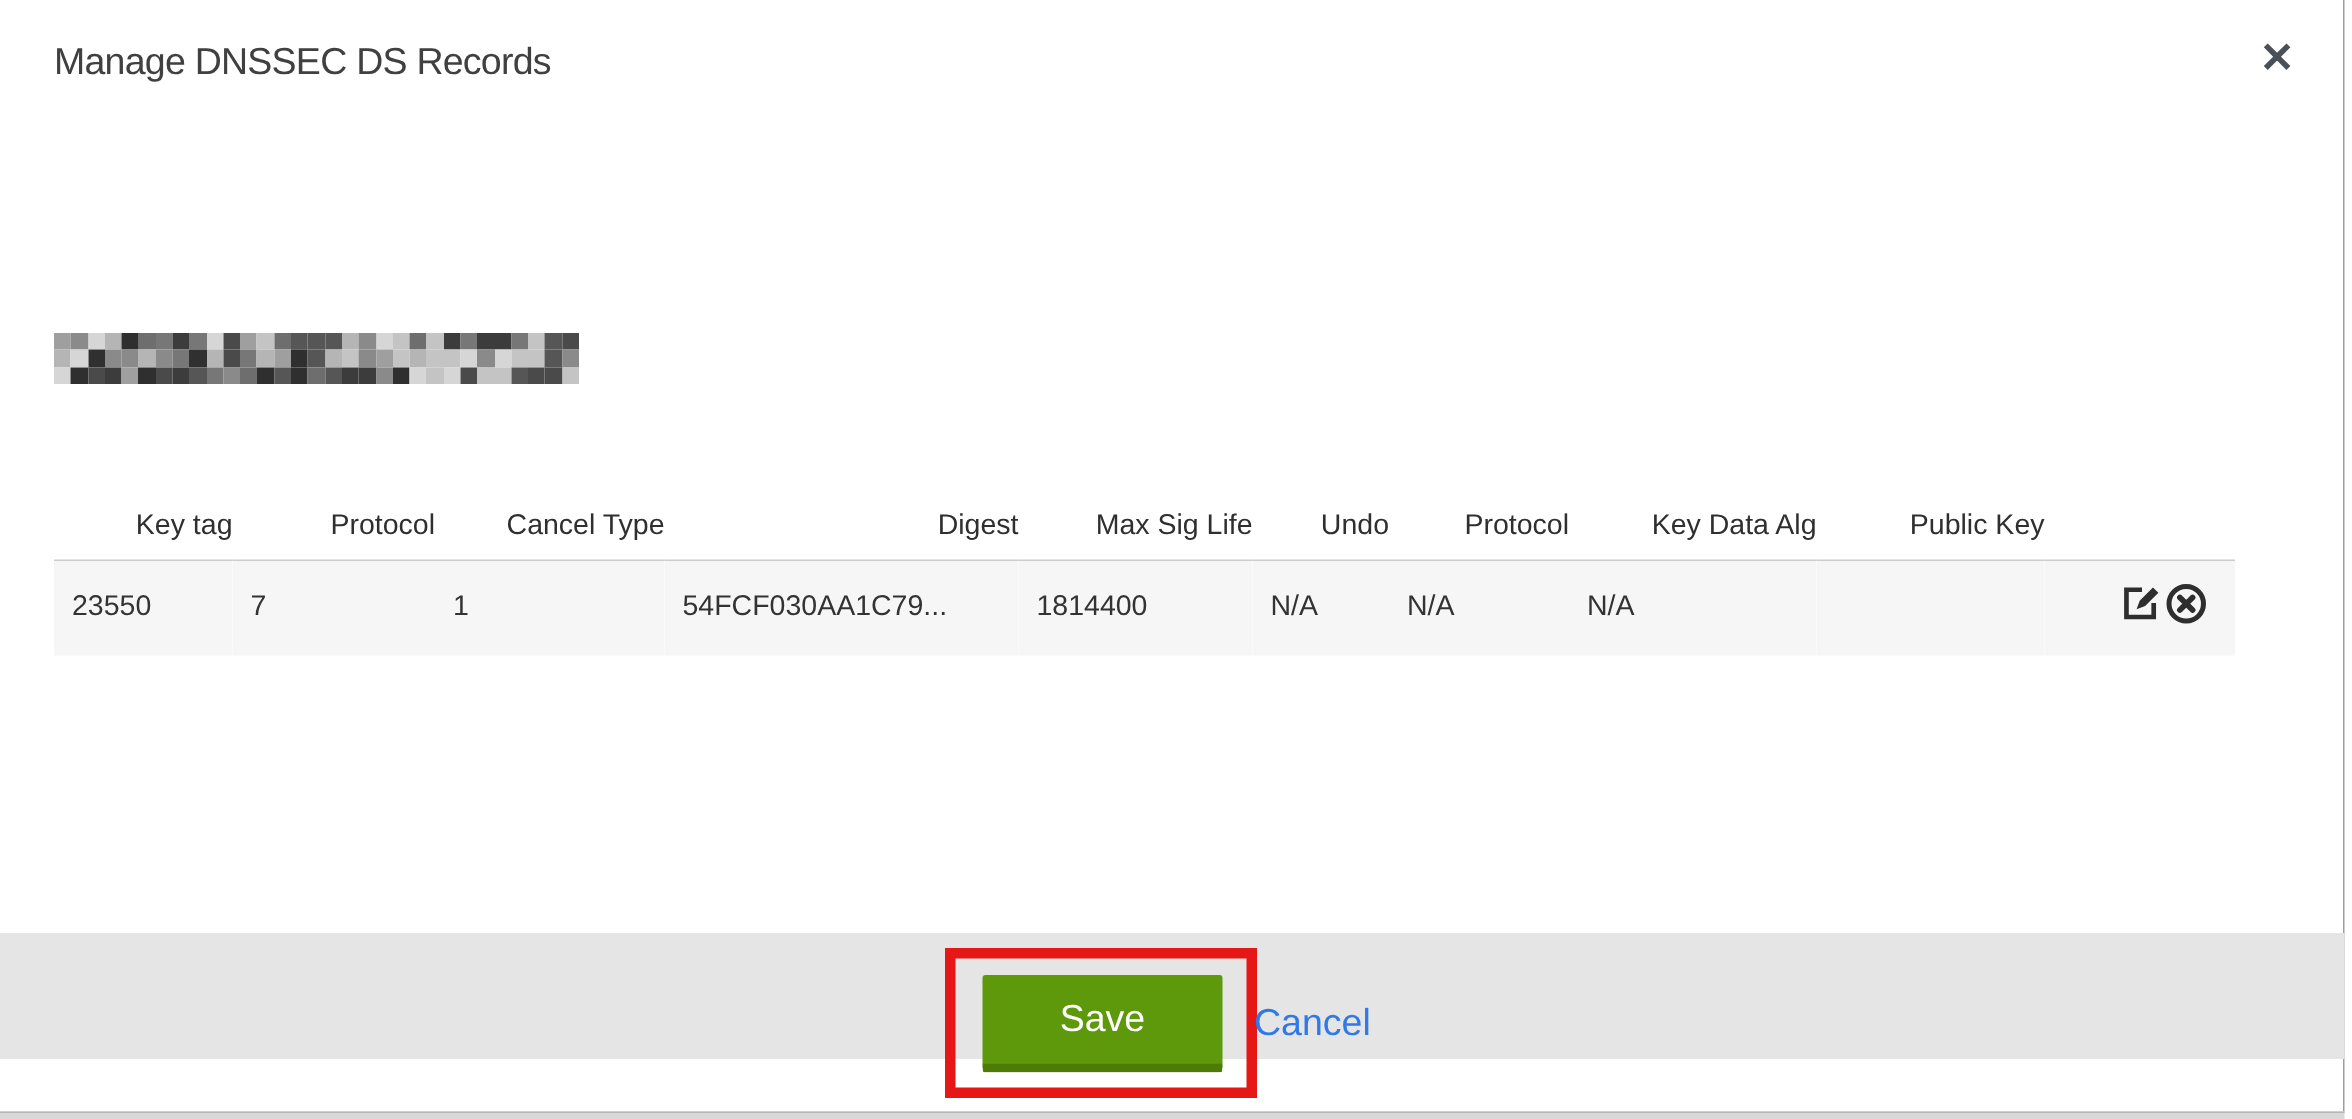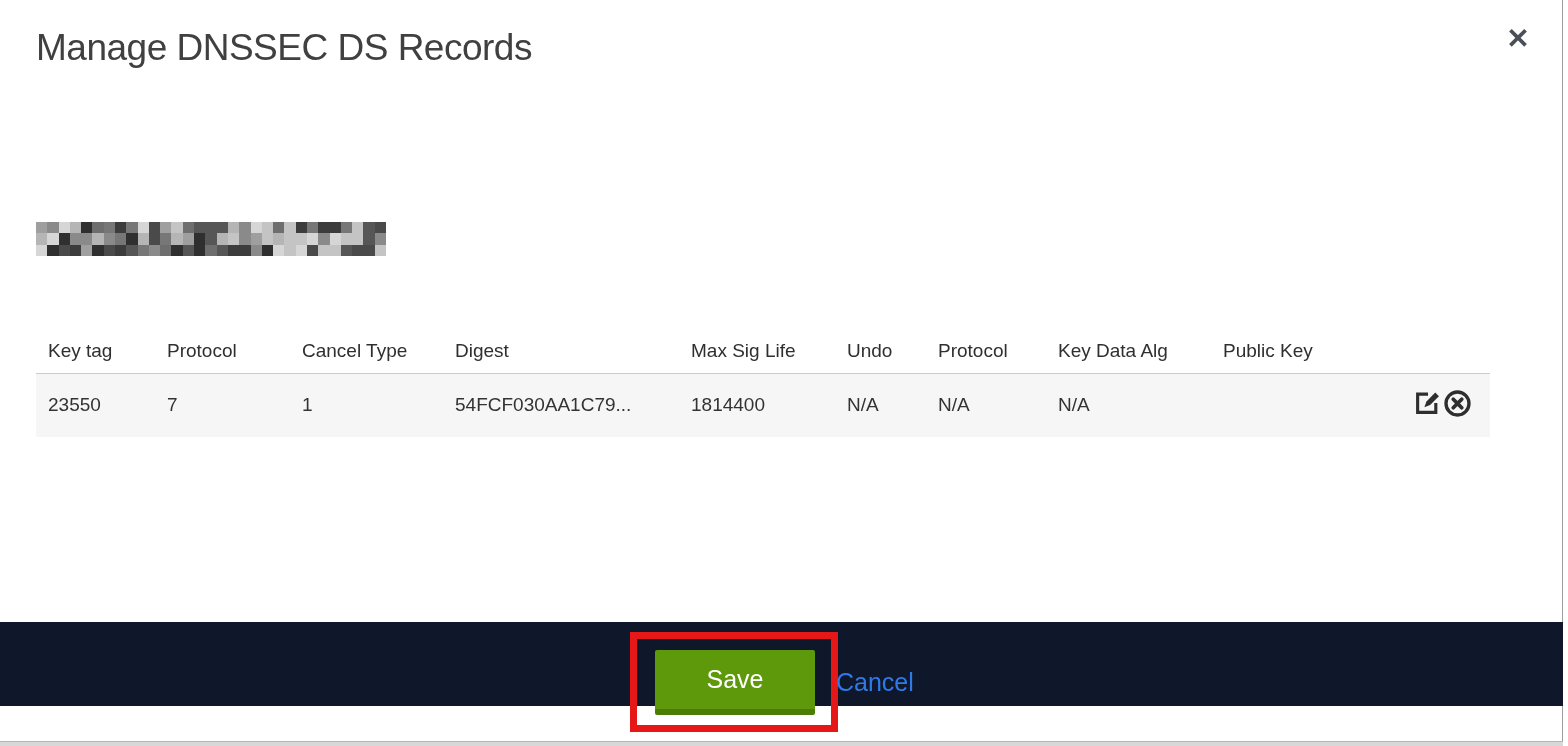--- a/index.html
+++ b/index.html
@@ -11,21 +11,21 @@
     background:#ffffff;
     border-right:1px solid #9d9d9d;
   }
   .page-edge-bottom {
     position:absolute; left:0; top:741px; width:1563px; height:5px;
     background:#d8d8d8; border-top:1px solid #b5b5b5;
   }
 
   .dialog-title {
     position:absolute; left:36px; top:27px;
-    font-size:37px; font-weight:400; color:#404040; letter-spacing:-0.5px;
+    font-size:25px; font-weight:400; color:#404040; letter-spacing:-0.5px;
   }
   .close-btn {
     position:absolute; left:1498px; top:18px; width:40px; height:40px;
     font-size:28px; font-weight:700; color:#4a5058;
     display:flex; align-items:center; justify-content:center;
     cursor:pointer; background:none; border:none;
   }
 
   .redacted {
     position:absolute; left:36px; top:222px; width:350px; height:34px;
@@ -36,21 +36,21 @@
     position:absolute; left:36px; top:286px;
     font-size:21px; color:#2b2b2b;
   }
 
   .ds-table {
     position:absolute; left:36px; top:330px; width:1454px;
     border-collapse:collapse; table-layout:fixed;
     font-size:19px; color:#333333;
   }
   .ds-table th {
-    height:43px; text-align:left; vertical-align:middle;
+    height:43px; text-align:right; vertical-align:middle;
     font-weight:400; color:#2f2f2f; padding-left:12px; white-space:nowrap;
   }
   .ds-table td {
     vertical-align:middle; padding-left:12px; white-space:nowrap;
     overflow:hidden; text-overflow:ellipsis;margin-top:19px;
   }
   tr.row-normal { background:#f6f6f6; height:64px; border-top:1px solid #cccccc; }
   tr.row-deleted { background:#ffffff; height:61px; border-bottom:1px solid #cccccc; }
   tr.row-deleted td.struck { text-decoration:line-through; }
   td.actions-cell { text-align:right; padding-right:18px; }
@@ -59,21 +59,21 @@
   .undo-link { color:#3b78e7; font-size:19px; text-decoration:none; cursor:pointer; }
 
   .add-ds-btn {
     position:absolute; left:36px; top:512px; width:212px; height:43px;
     background:#ffffff; border:2px solid #5e9c10; color:#569712;
     font-size:20px; font-family:"Liberation Sans", sans-serif; cursor:pointer;
   }
 
   .footer {
     position:absolute; left:0; top:622px; width:1563px; height:84px;
-    background:#0f172a;
+    background:#e5e5e5;
   }
   .annotation-box {
     position:absolute; left:630px; top:10px; width:208px; height:100px;
     border:7px solid #e61717;
   }
   .save-btn {
     position:absolute; left:655px; top:28px; width:160px; height:65px;
     background:#5d990a; border:none; border-bottom:6px solid #4c7c06;
     color:#ffffff; font-size:25px; font-family:"Liberation Sans", sans-serif;
     cursor:pointer; border-radius:2px;

